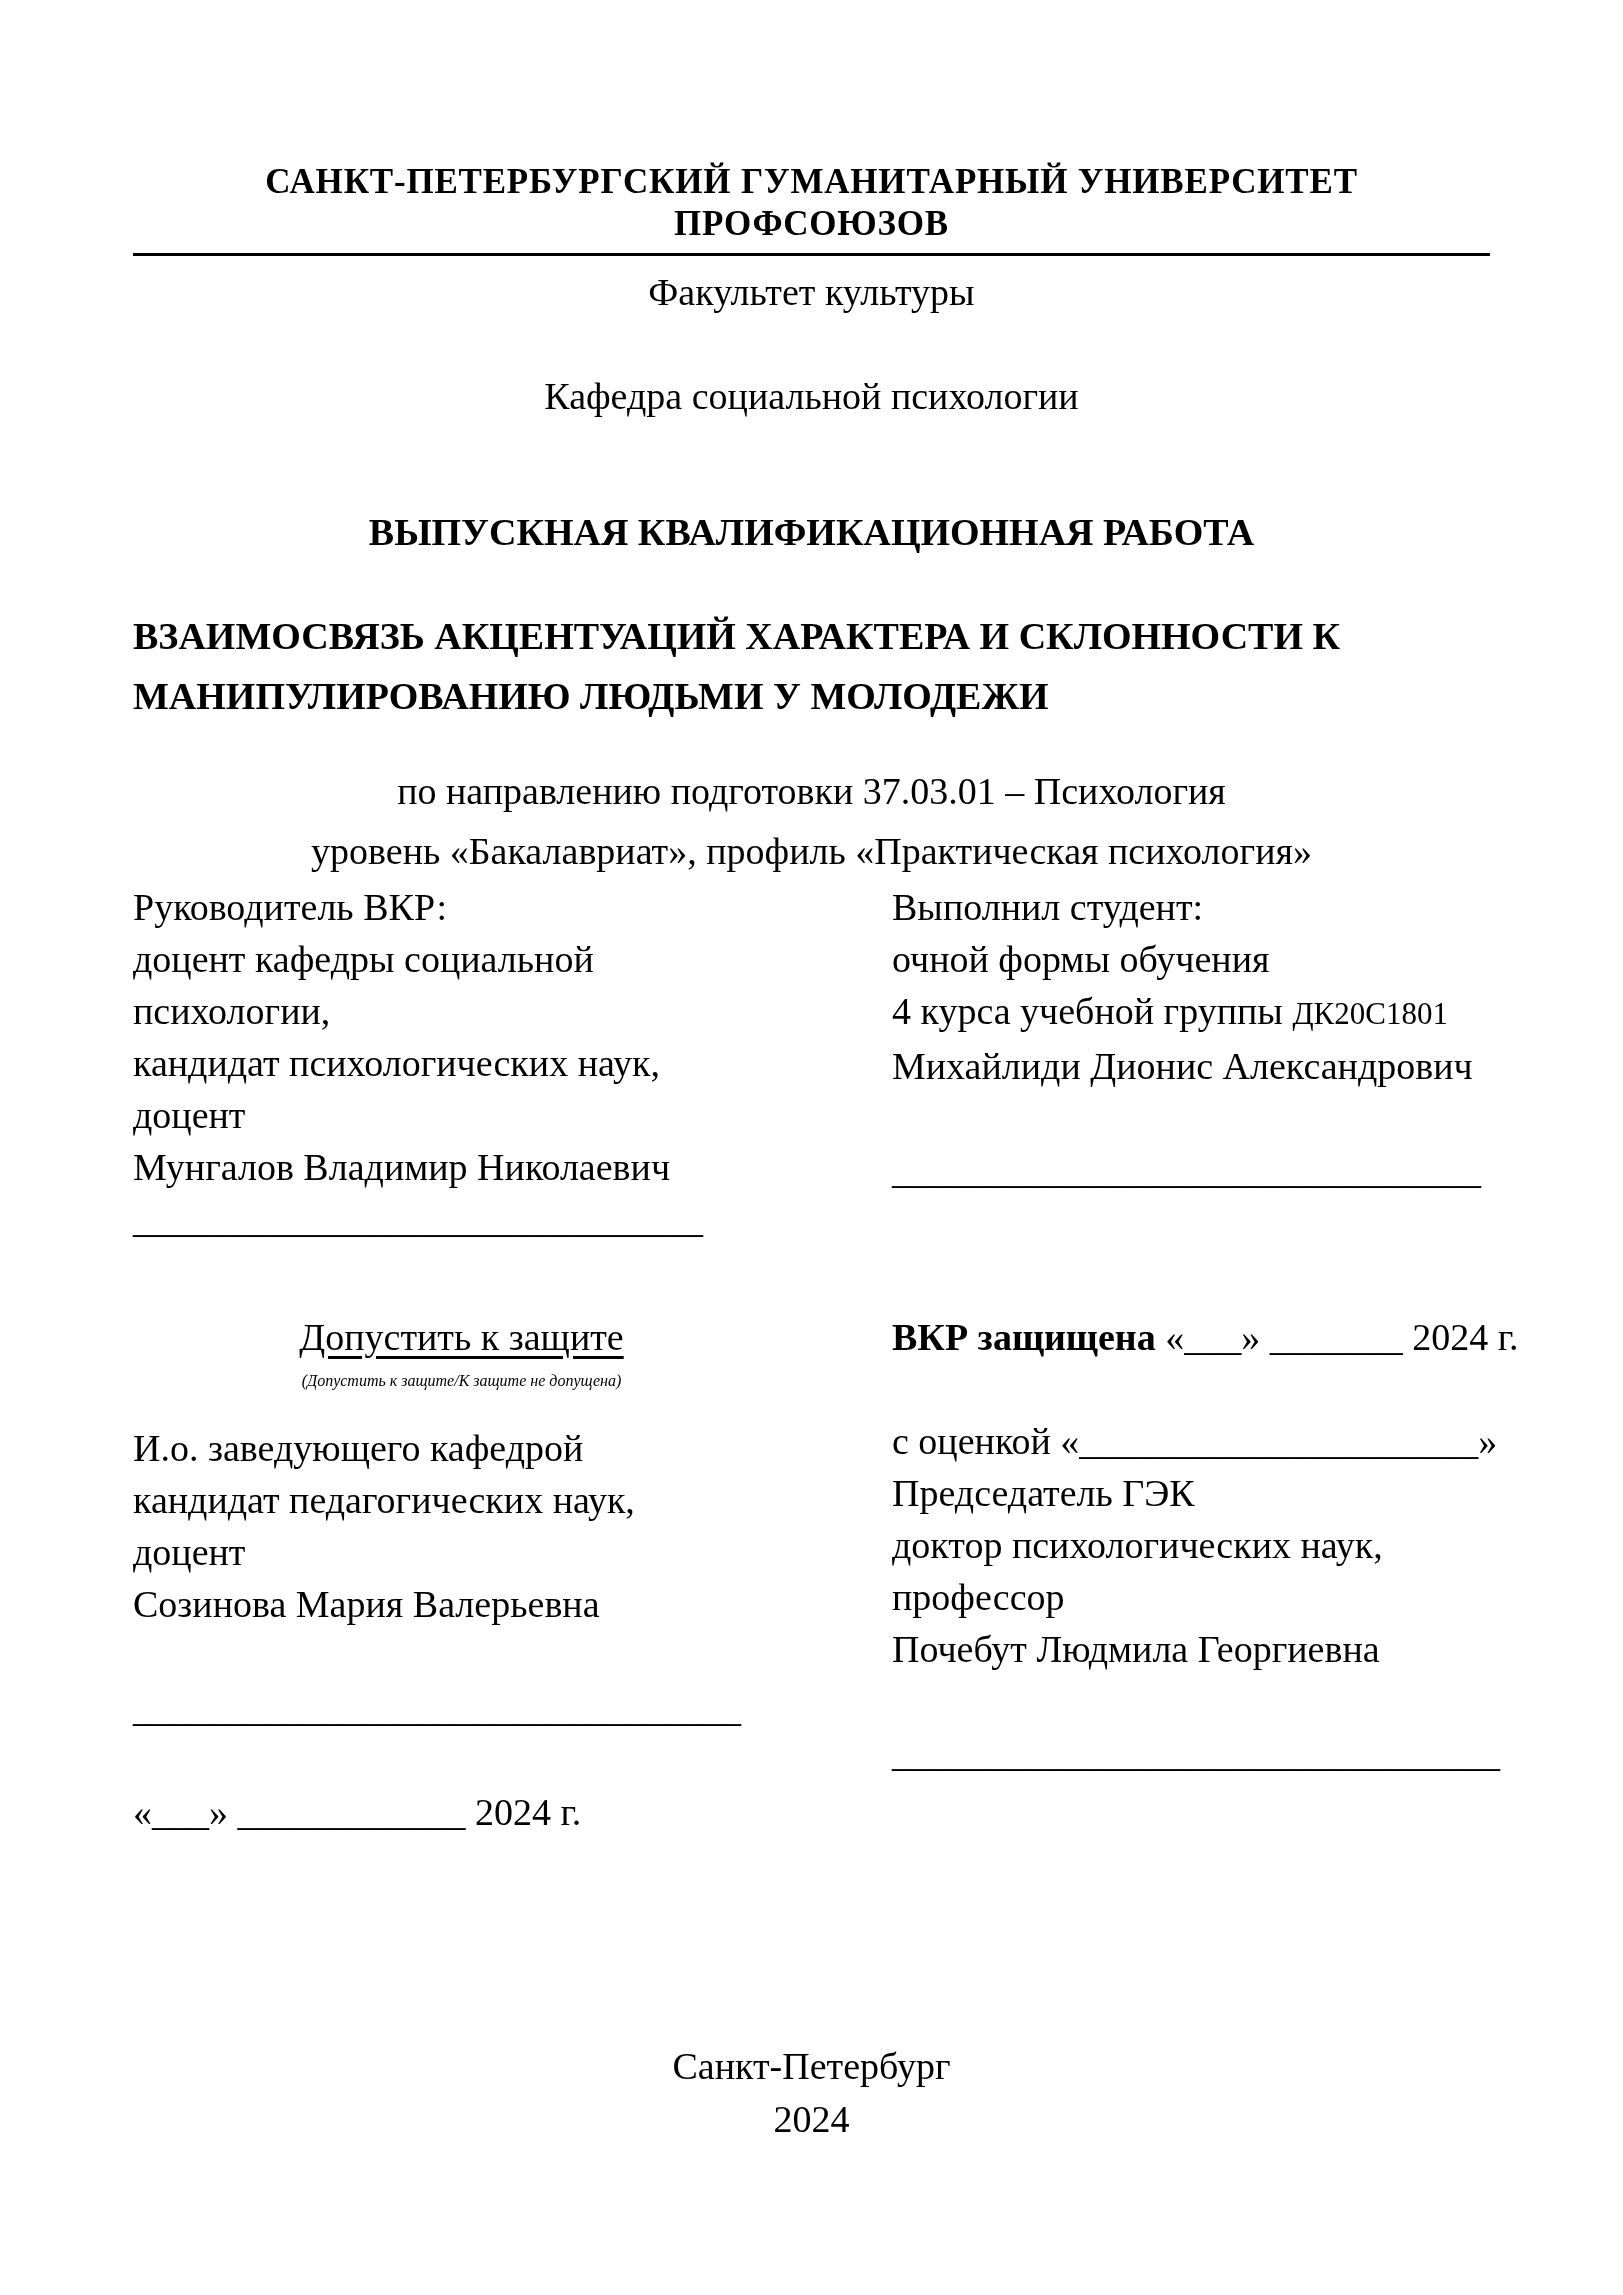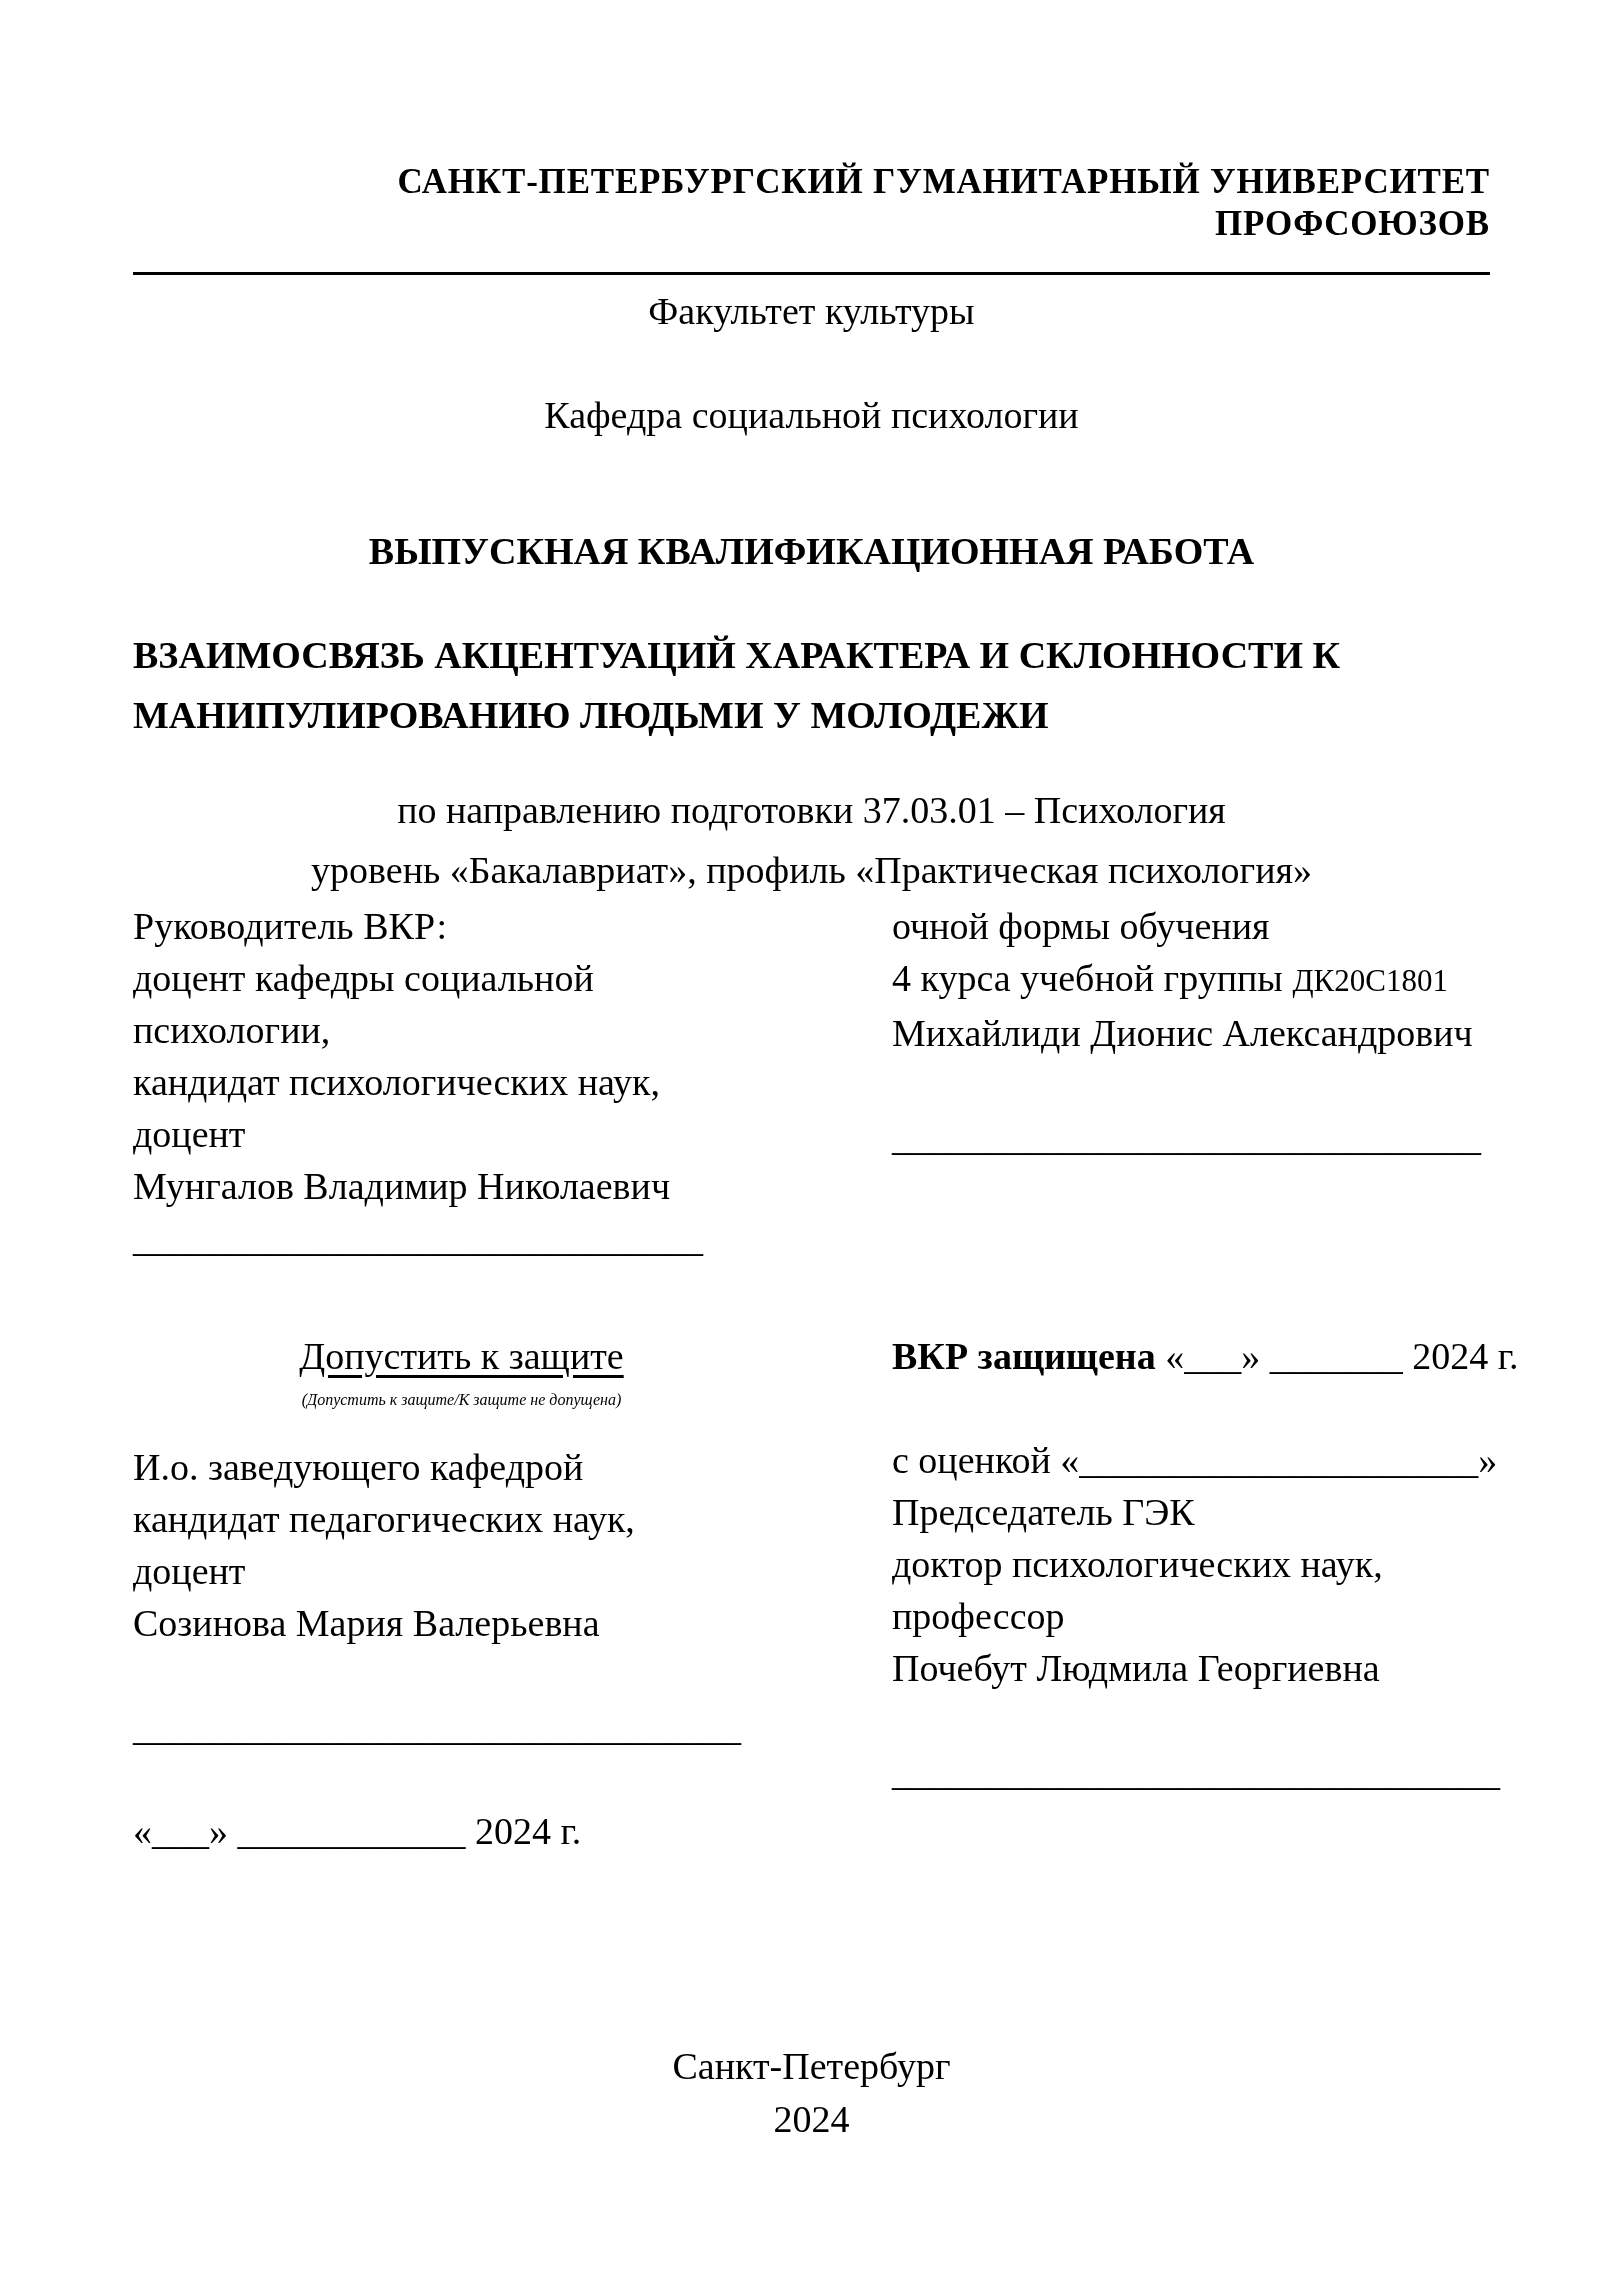--- a/index.html
+++ b/index.html
@@ -10,25 +10,25 @@
     height: 2295px;
     background: #ffffff;
     color: #000000;
     font-family: "Liberation Serif", serif;
     font-size: 38px;
     line-height: 1.2;
     padding: 161px 133px 0 133px;
     overflow: hidden;
   }
   .u-header {
-    text-align: right;
+    text-align: center;
     font-weight: bold;
     font-size: 35px;
     letter-spacing: 0.8px;
-    padding-bottom: 27px;
+    padding-bottom: 8px;
     border-bottom: 3.1px solid #000;
   }
   .faculty { text-align: center; margin-top: 14px; }
   .department { text-align: center; margin-top: 58px; }
   .work-type { text-align: center; font-weight: bold; margin-top: 91px; }
   .topic { font-weight: bold; margin-top: 50px; line-height: 60px; }
   .program { text-align: center; margin-top: 35px; line-height: 60px; }
   .cols { display: flex; line-height: 52px; }
   .cols-1 { }
   .cols-2 { margin-top: 66px; }
@@ -84,20 +84,21 @@
     <div class="col-left">
       <div>Руководитель ВКР:</div>
       <div>доцент кафедры социальной</div>
       <div>психологии,</div>
       <div>кандидат психологических наук,</div>
       <div>доцент</div>
       <div>Мунгалов Владимир Николаевич</div>
       <div>______________________________</div>
     </div>
     <div class="col-right">
+      <div>Выполнил студент:</div>
       <div>очной формы обучения</div>
       <div class="nowrap"><span>4 курса учебной группы </span><span class="group-code">ДК20С1801</span></div>
       <div>Михайлиди Дионис Александрович</div>
       <div class="mt1">_______________________________</div>
     </div>
   </div>
 
   <div class="cols cols-2">
     <div class="col-left">
       <div class="permit">Допустить к защите</div>

